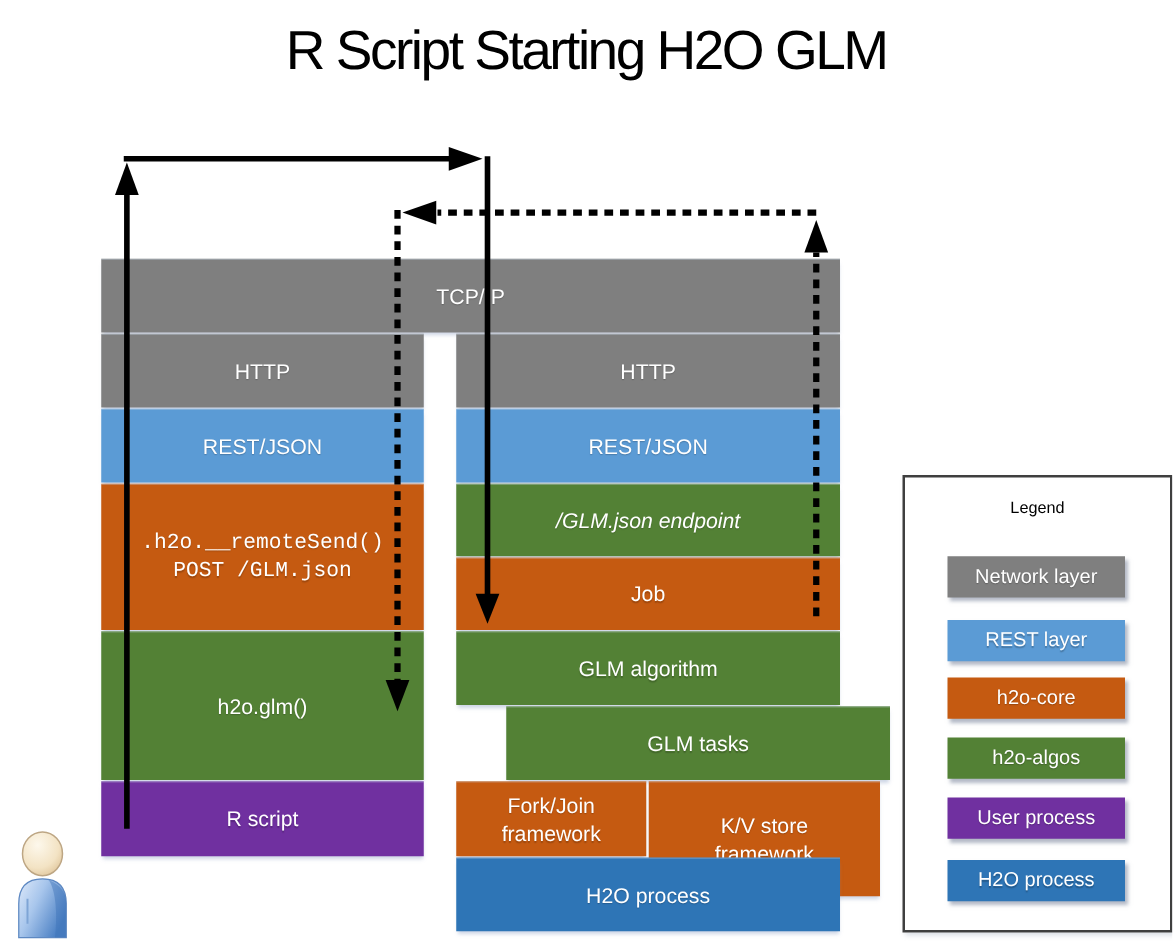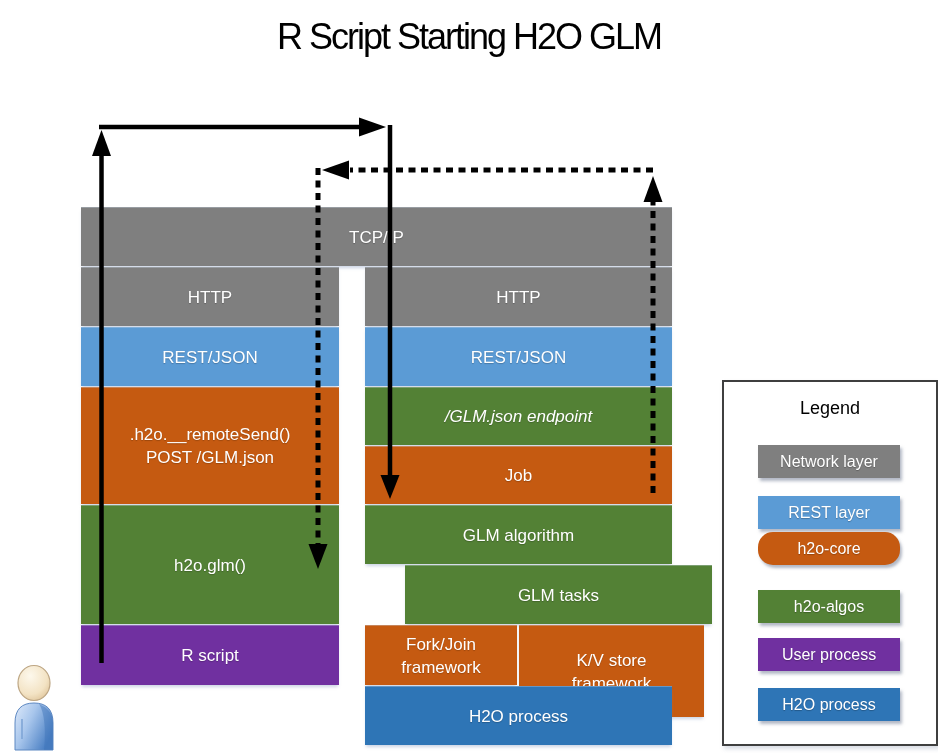--- a/index.html
+++ b/index.html
@@ -8,21 +8,21 @@
     width: 938px;
     height: 753px;
     background: #ffffff;
     overflow: hidden;
     font-family: "Liberation Sans", sans-serif;
   }
   .page-title {
     position: absolute;
     left: 0; right: 0; top: 16px;
     text-align: center;
-    font-size: 36px;
+    font-size: 44px;
     letter-spacing: -2px;
     color: #000000;
     white-space: nowrap;
   }
   .band {
     position: absolute;
     display: flex;
     align-items: center;
     justify-content: center;
     color: #ffffff;
@@ -61,38 +61,38 @@
     left: 722px; top: 380px;
     width: 212px; height: 362px;
     background: #ffffff;
     border: 2px solid #3f3f3f;
     box-shadow: 2px 3px 4px rgba(150,160,180,0.35);
   }
   .legend-title {
     position: absolute;
     left: 0; right: 0; top: 16px;
     text-align: center;
-    font-size: 18px;
+    font-size: 13px;
     color: #000000;
   }
   .legend-swatch {
     position: absolute;
     left: 34px;
     width: 142px; height: 33px;
     display: flex;
     align-items: center;
     justify-content: center;
     color: #ffffff;
     font-size: 16px;
     text-shadow: 0 1px 1px rgba(0,0,0,0.25);
     box-shadow: 2px 3px 3px rgba(115,125,150,0.55);
   }
   .ls-0 { top: 63px; }
   .ls-1 { top: 114px; }
-  .ls-2 { top: 150px; border-radius: 15px; }
+  .ls-2 { top: 160px; }
   .ls-3 { top: 208px; }
   .ls-4 { top: 256px; }
   .ls-5 { top: 306px; }
 
   .arrow-overlay {
     position: absolute;
     left: 0; top: 0;
     width: 938px; height: 753px;
     pointer-events: none;
   }
@@ -106,21 +106,21 @@
 <body>
 
 <div class="canvas">
 
   <div class="page-title">R Script Starting H2O GLM</div>
 
   <div class="band tcp" style="background-color: rgb(127, 127, 127);">TCP/IP</div>
 
   <div class="band col-left l-http" style="background-color: rgb(127, 127, 127);">HTTP</div>
   <div class="band col-left l-rest" style="background-color: rgb(91, 155, 213);">REST/JSON</div>
-  <div class="band col-left l-remote two-line" style="background-color: rgb(197, 90, 17);">
+  <div class="band col-left l-remote two-line" style="background-color: rgb(197, 90, 17); font-family: Liberation Mono, monospace;">
     <span>.h2o.__remoteSend()</span>
     <span>POST /GLM.json</span>
   </div>
   <div class="band col-left l-glm" style="background-color: rgb(83, 129, 53);">h2o.glm()</div>
   <div class="band col-left l-rscript" style="background-color: rgb(112, 48, 160);">R script</div>
 
   <div class="band col-right r-http" style="background-color: rgb(127, 127, 127);">HTTP</div>
   <div class="band col-right r-rest" style="background-color: rgb(91, 155, 213);">REST/JSON</div>
   <div class="band col-right r-endpoint" style="background-color: rgb(83, 129, 53);">/GLM.json endpoint</div>
   <div class="band col-right r-job" style="background-color: rgb(197, 90, 17);">Job</div>

